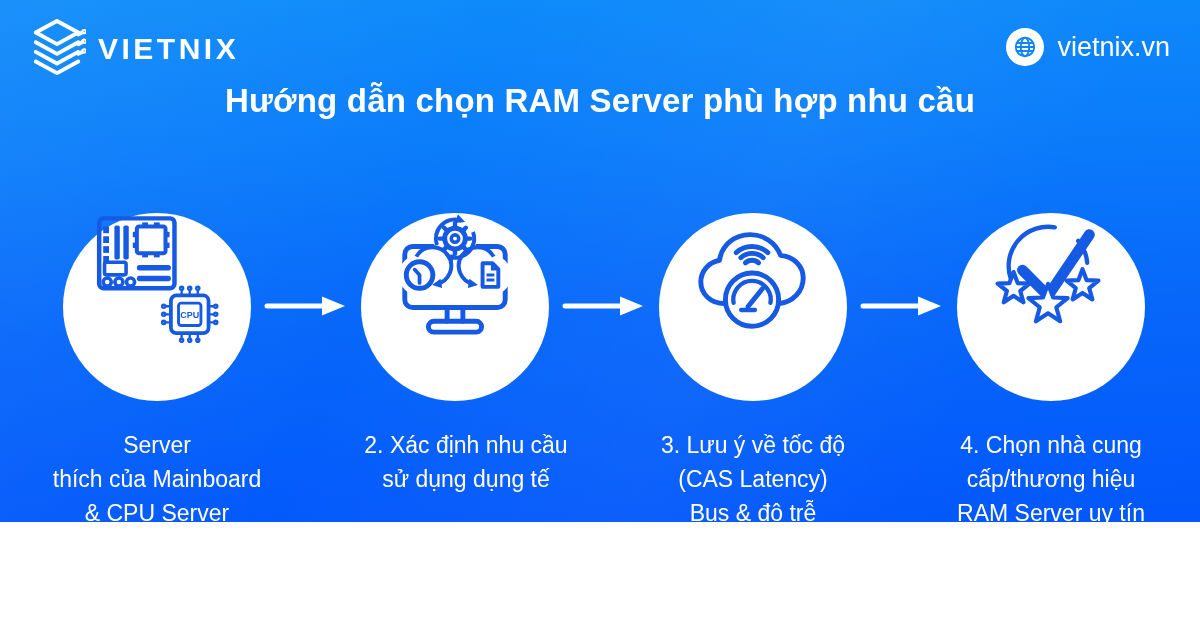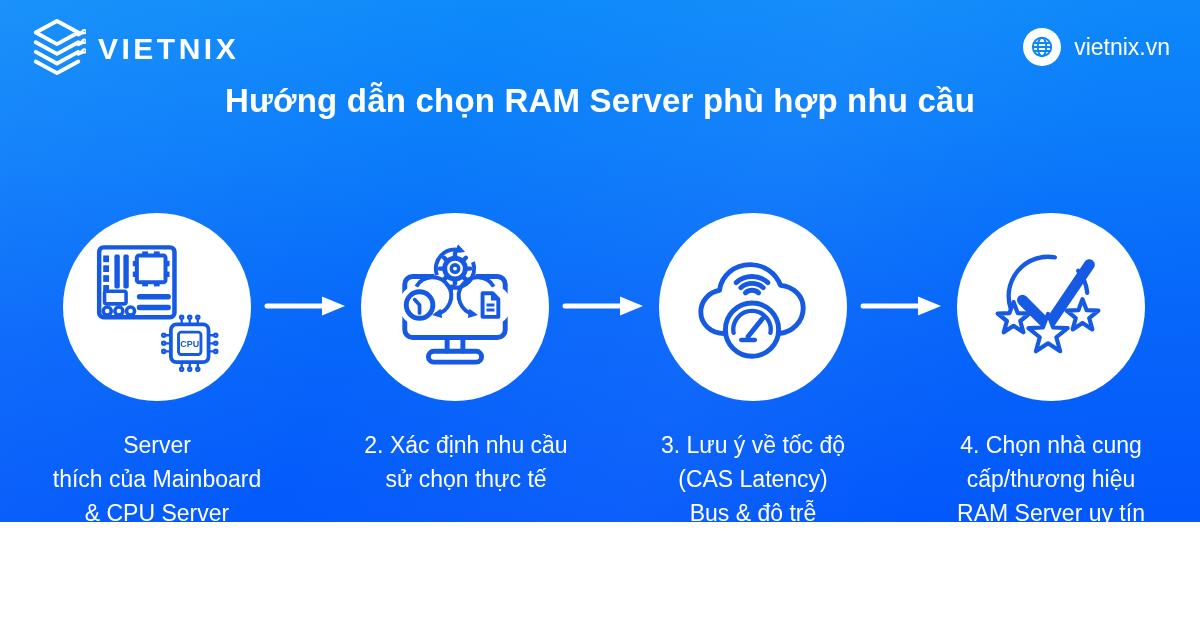--- a/index.html
+++ b/index.html
@@ -12,27 +12,27 @@
   .sheen{
     position:absolute;inset:0;
     background:linear-gradient(115deg,rgba(255,255,255,0.05) 0%,rgba(255,255,255,0) 35%,rgba(255,255,255,0.04) 60%,rgba(255,255,255,0) 80%);
     pointer-events:none;
   }
   
   .logo{position:absolute;left:28px;top:18px;display:flex;align-items:center;gap:12px;}
   .logo-text{font-size:30px;font-weight:bold;letter-spacing:3.5px;color:#fff;}
   .site{position:absolute;right:30px;top:28px;display:flex;align-items:center;gap:13px;}
   .globe-disc{width:38px;height:38px;border-radius:50%;background:#fff;display:flex;align-items:center;justify-content:center;}
-  .site-text{font-size:23px;color:#fff;}
+  .site-text{font-size:27px;color:#fff;}
   
   .title{position:absolute;left:0;top:82px;width:1200px;text-align:center;
          font-size:33px;font-weight:bold;color:#fff;letter-spacing:0.2px;}
   
   .circle{position:absolute;top:213px;width:188px;height:188px;border-radius:50%;background:#fff;
-          display:flex;align-items:center;justify-content:center;}
+          display:flex;align-items:flex-start;justify-content:center;}
   .c1{left:63px;} .c2{left:361px;} .c3{left:659px;} .c4{left:957px;}
   
   .arrow{position:absolute;top:295px;width:84px;height:22px;}
   .a1{left:264px;} .a2{left:562px;} .a3{left:860px;}
   
   .caption{position:absolute;top:428px;width:310px;text-align:center;
            font-size:23px;line-height:34px;color:#fff;}
   .p1{left:2px;} .p2{left:311px;} .p3{left:598px;} .p4{left:896px;}
   .caption span{display:block;}
 </style>
@@ -214,21 +214,21 @@
     <polygon points="58,1.5 81,11 58,20.5" fill="#fff"></polygon>
   </svg>
 
   <div class="caption p1">
     <span>Server</span>
     <span>thích của Mainboard</span>
     <span>&amp; CPU Server</span>
   </div>
   <div class="caption p2">
     <span>2. Xác định nhu cầu</span>
-    <span>sử chọn thực tế</span>
+    <span>sử dụng dụng tế</span>
   </div>
   <div class="caption p3">
     <span>3. Lưu ý về tốc độ</span>
     <span>(CAS Latency)</span>
     <span>Bus &amp; độ trễ</span>
   </div>
   <div class="caption p4">
     <span>4. Chọn nhà cung</span>
     <span>cấp/thương hiệu</span>
     <span>RAM Server uy tín</span>

